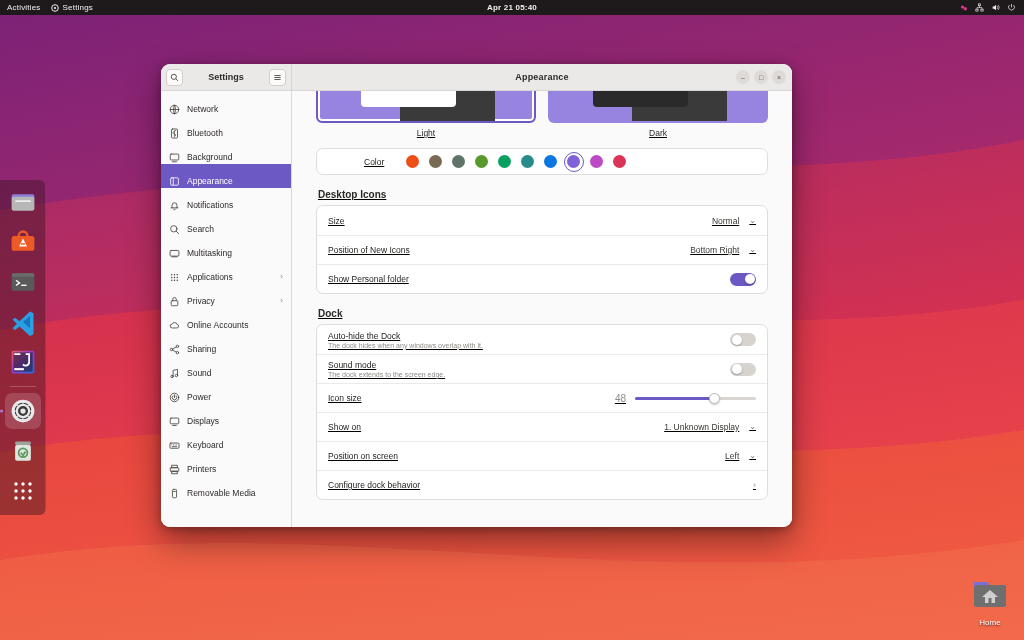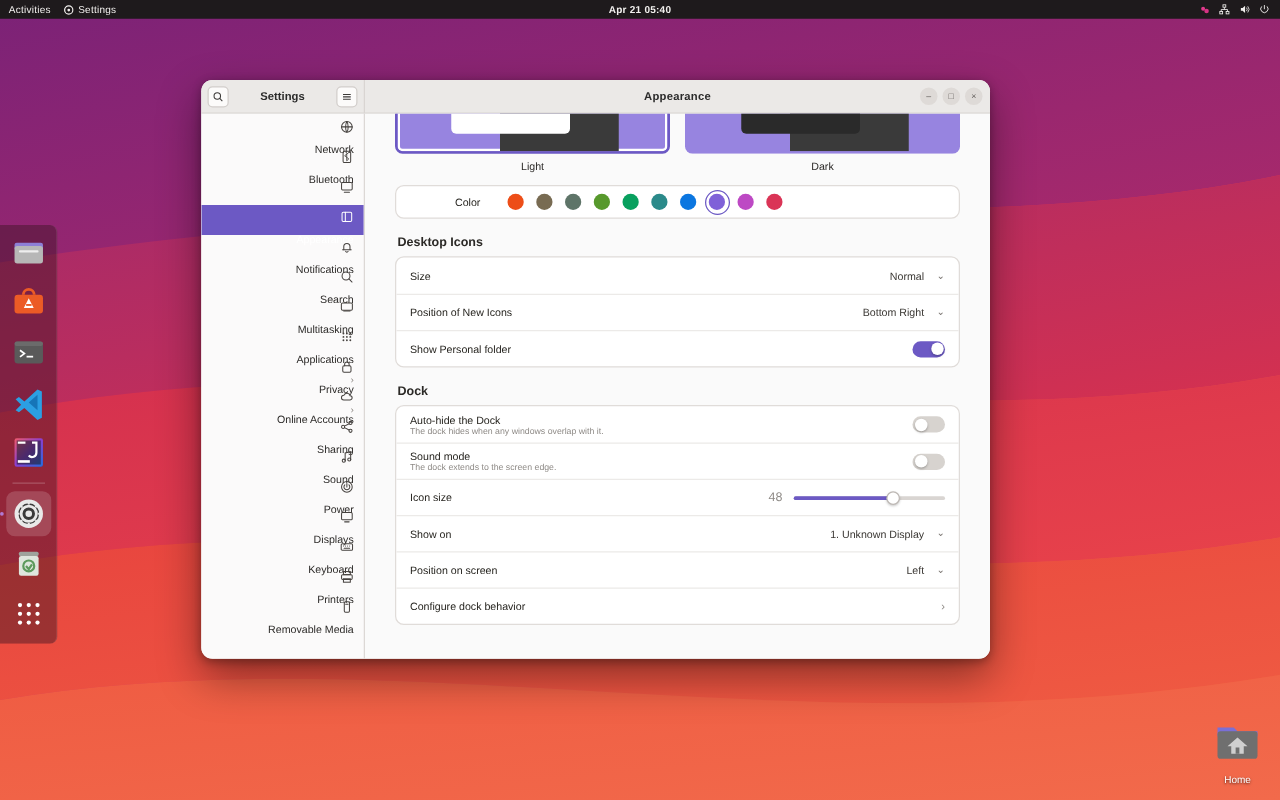--- a/index.html
+++ b/index.html
@@ -102,23 +102,23 @@
     font-size: 7px; color: #5c5855; cursor: pointer; line-height: 1;
   }
 
   
   .sidebar {
     width: 131px; flex: 0 0 131px; background: #fbfafa;
     border-right: 1px solid #dcd8d5;
     overflow: hidden; padding-top: 1px;
   }
   .side-item {
-    display: flex; align-items: flex-end; gap: 7px;
-    height: 24px; padding: 4px 8px; margin: 0 0px;
-    font-size: 8.5px; color: #2c2a28; cursor: pointer; position: relative; flex-direction: column;
+    display: flex; align-items: flex-start; gap: 7px;
+    height: 24px; padding: 12px 8px; margin: 0 0px;
+    font-size: 8.5px; color: #2c2a28; cursor: pointer; position: relative;
   }
   .side-item .si-ic {
     width: 11px; height: 11px; display: flex; align-items: center; justify-content: center;
     flex: 0 0 11px; color: #46423f;
   }
   .side-item.active { background: #6c59c4; color: #fff; }
   .side-item.active .si-ic { color: #fff; }
   .side-item .chev { margin-left: auto; font-size: 8px; color: #8a8581; }
 
   
@@ -590,21 +590,21 @@
             <svg width="11" height="11" viewBox="0 0 16 16" fill="none" stroke="currentColor" stroke-width="1.2" stroke-linecap="round">
               <rect x="5" y="2" width="6" height="12.2" rx="1.4"></rect>
               <path d="M6.6 5h2.8"></path>
             </svg>
           </span>
           <span>Removable Media</span>
         </div>
       </div>
 
     <div class="content">
-      <div class="content-inner" id="content-inner" style="padding-top:0;">
+      <div class="content-inner" id="content-inner" style="padding-top:0;text-decoration:underline;">
 
         <div class="themes" style="margin-top:-18px;">
           <div class="theme sel">
             <div class="thumb">
               <div class="win-a" style="background:#3a3a3a;"></div>
               <div class="win-b" style="background:#ffffff;"></div>
             </div>
             <div class="tlabel">Light</div>
           </div>
           <div class="theme">

